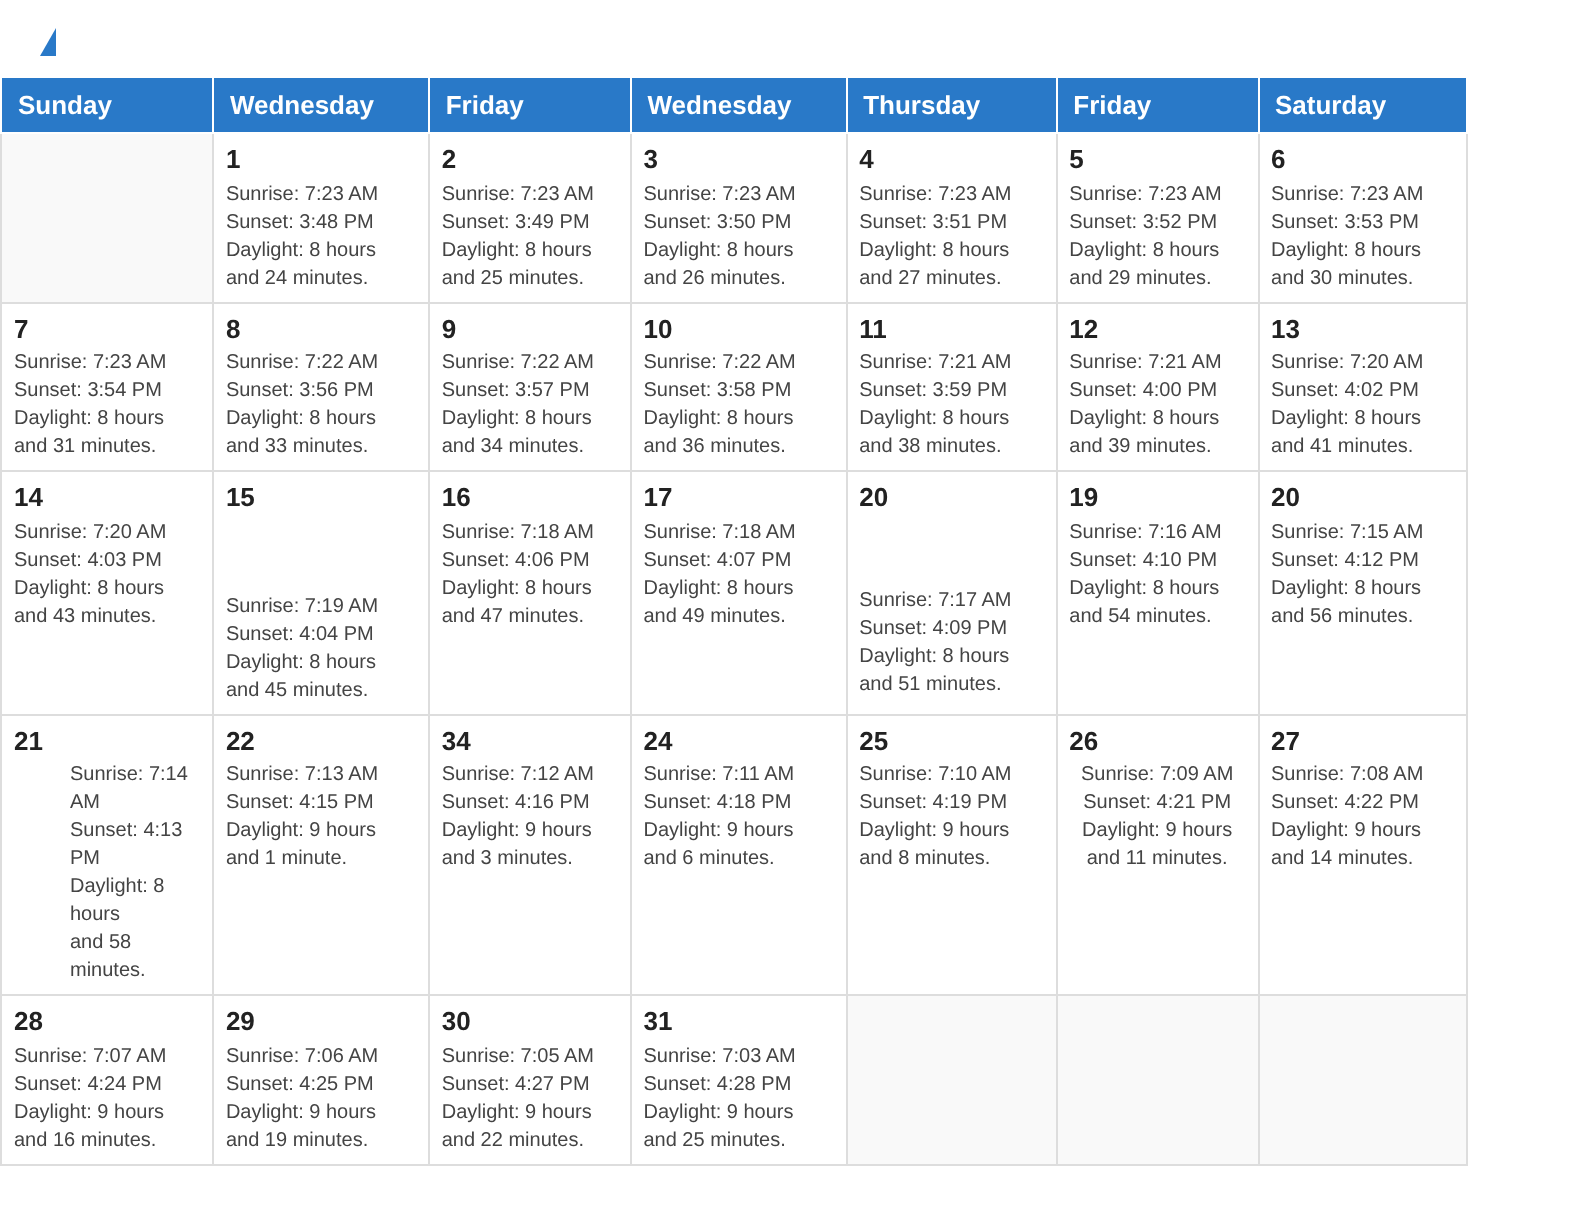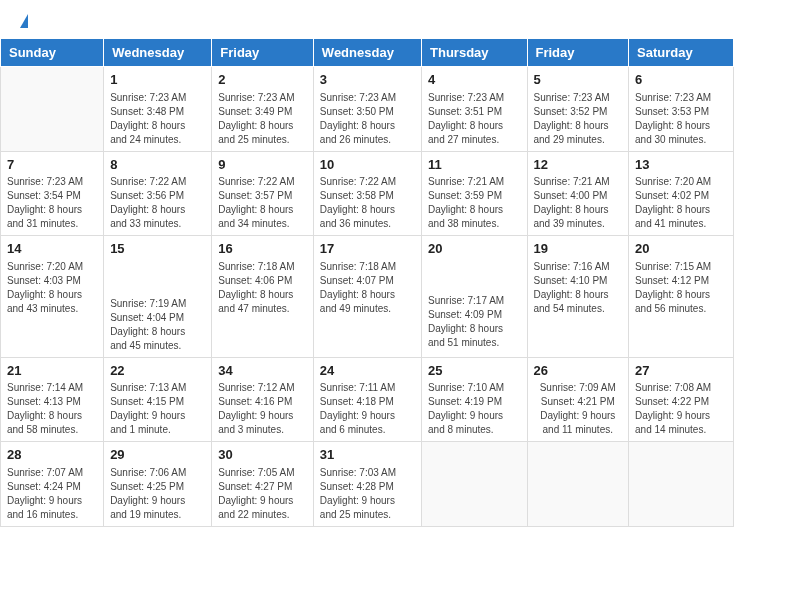--- a/index.html
+++ b/index.html
@@ -281,21 +281,21 @@
             <span class="day-number">20</span>
             <div class="day-info" style="white-space: pre-line;">Sunrise: 7:15 AM
 Sunset: 4:12 PM
 Daylight: 8 hours
 and 56 minutes.</div>
           </td>
         </tr>
         <tr>
           <td>
             <span class="day-number">21</span>
-            <div class="day-info" style="white-space: pre-line;">Sunrise: 7:14 AM
+            <div class="day-info" style="white-space: pre-line; margin-left: 28px;">Sunrise: 7:14 AM
 Sunset: 4:13 PM
 Daylight: 8 hours
 and 58 minutes.</div>
           </td>
           <td>
             <span class="day-number">22</span>
             <div class="day-info" style="white-space: pre-line;">Sunrise: 7:13 AM
 Sunset: 4:15 PM
 Daylight: 9 hours
 and 1 minute.</div>

